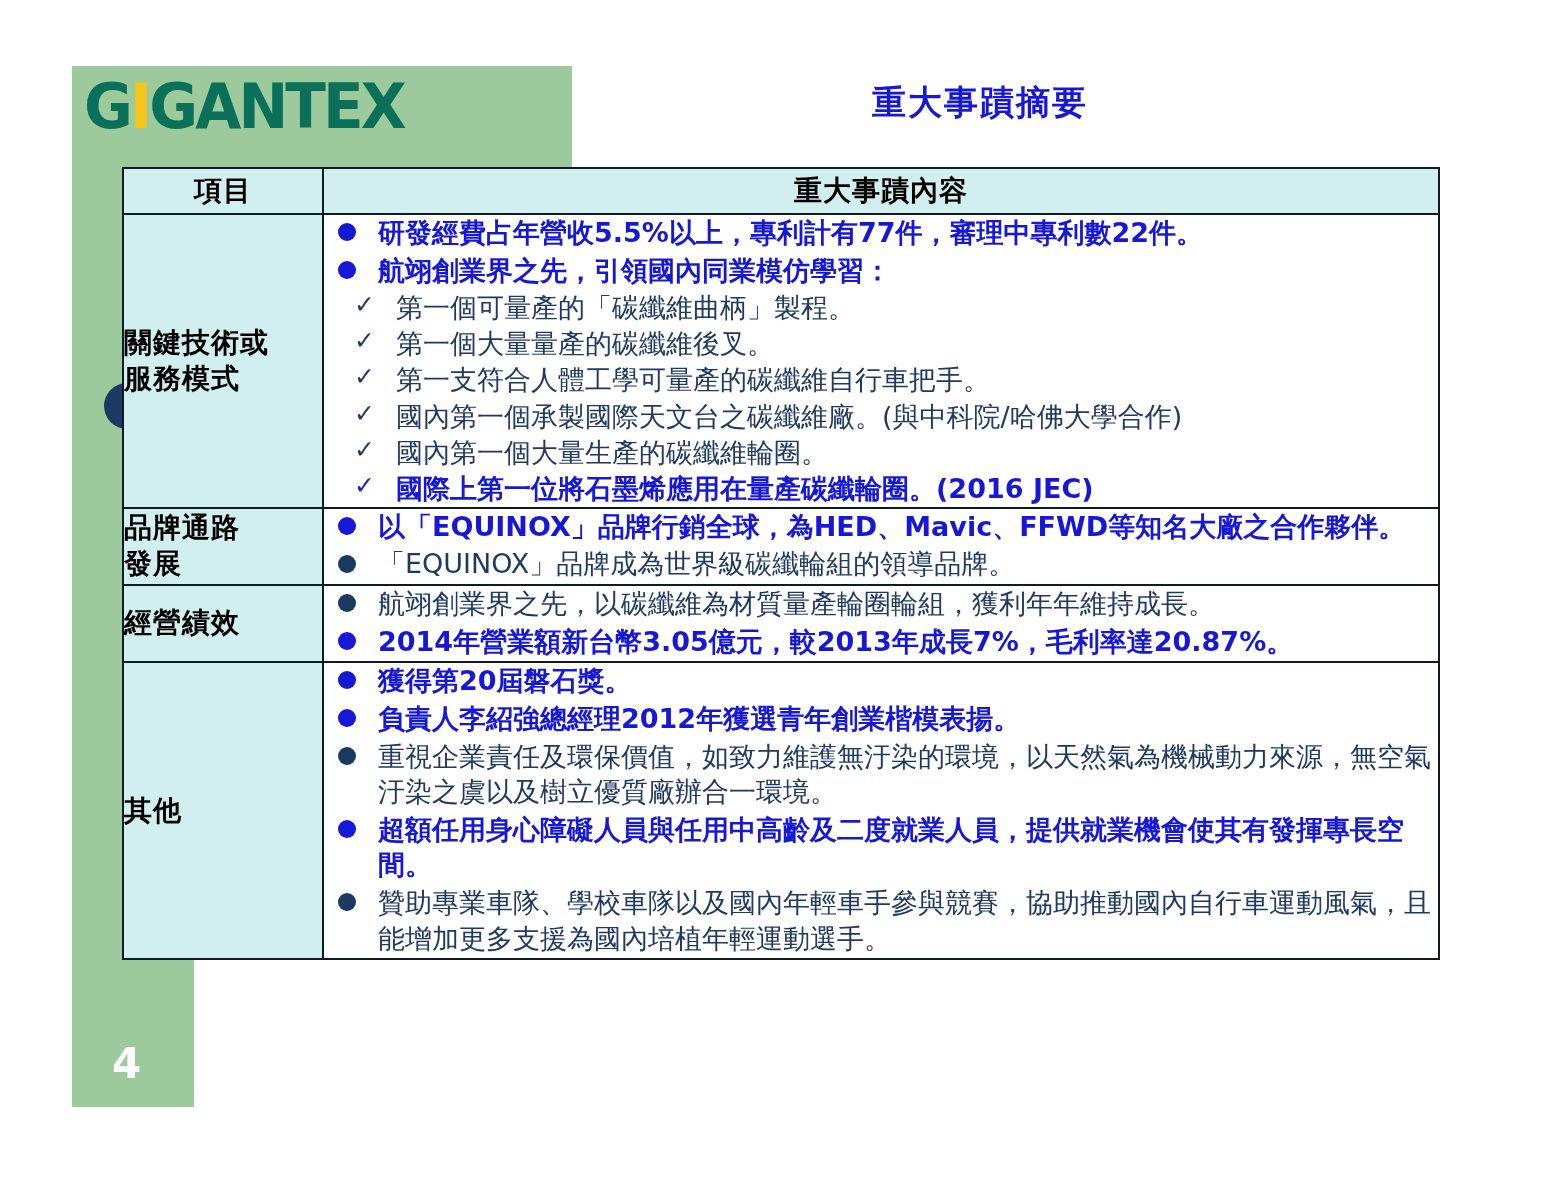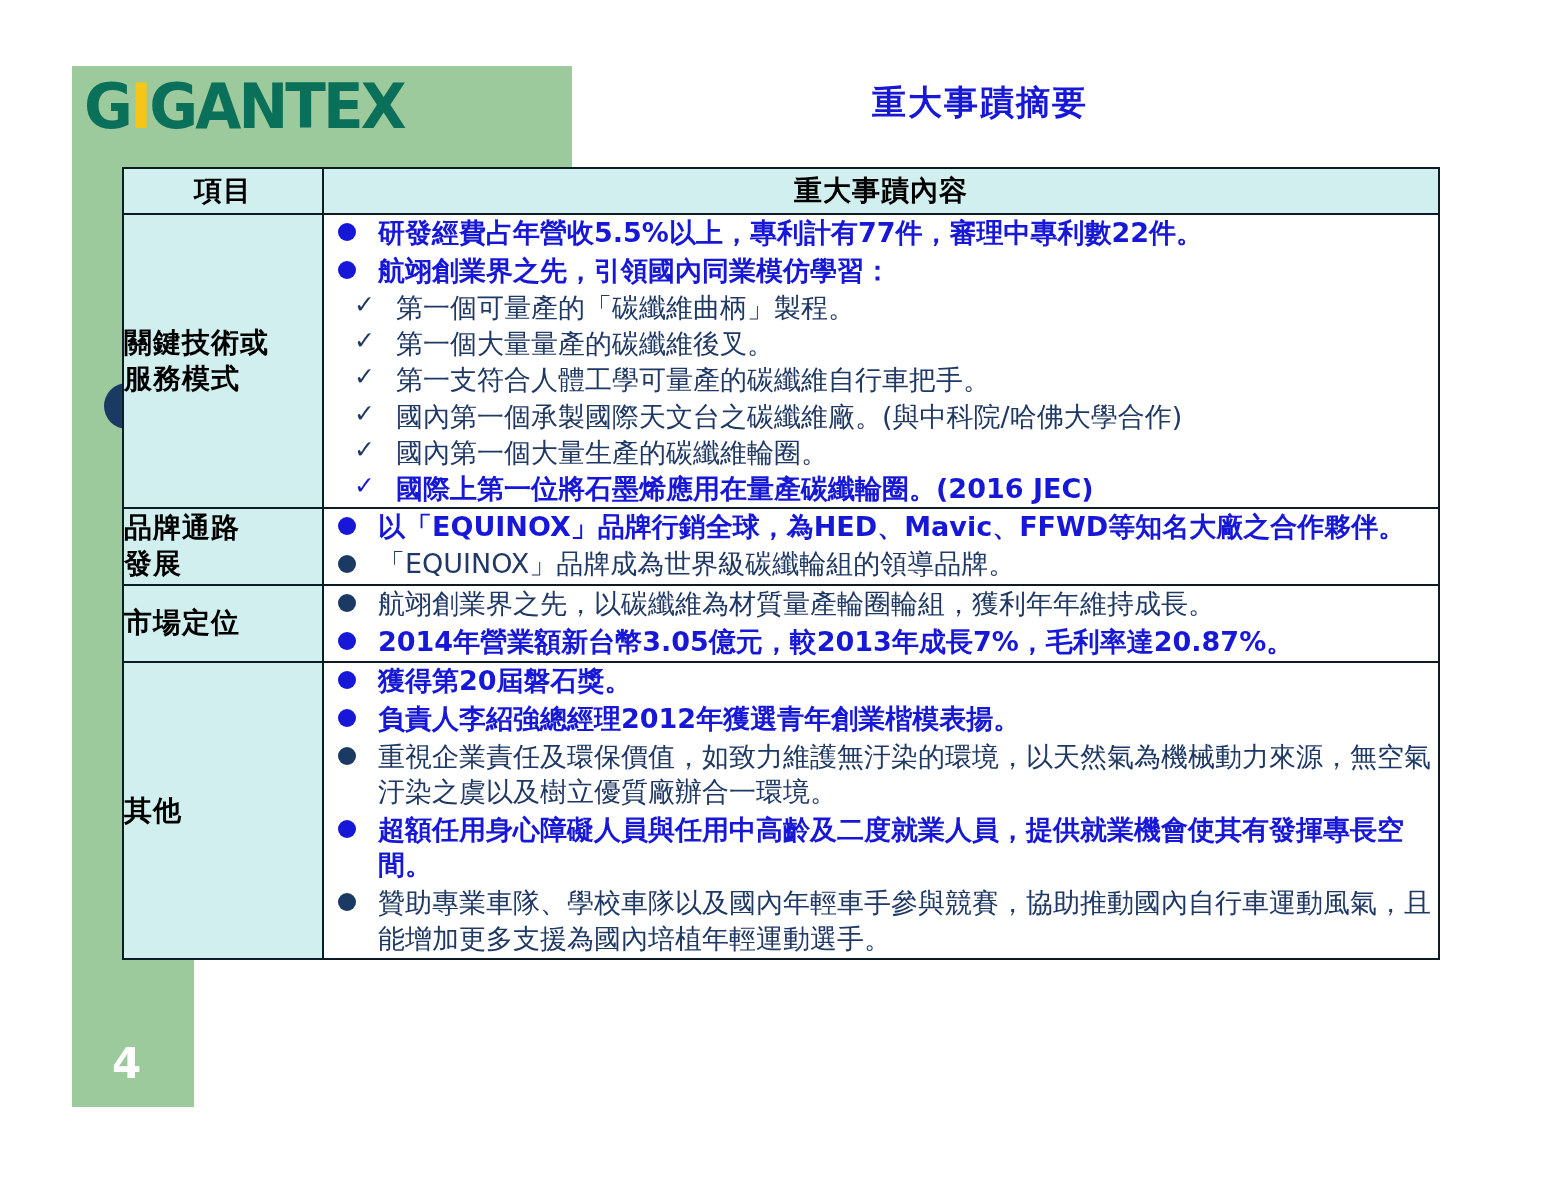--- a/index.html
+++ b/index.html
@@ -243,21 +243,21 @@
       <tr>
         <td class="item-cell">品牌通路<br>發展</td>
         <td class="content-cell">
           <ul class="blist">
             <li class="bold"><span class="marker"></span><span>以「EQUINOX」品牌行銷全球，為HED、Mavic、FFWD等知名大廠之合作夥伴。</span></li>
             <li><span class="marker"></span><span>「EQUINOX」品牌成為世界級碳纖輪組的領導品牌。</span></li>
           </ul>
         </td>
       </tr>
       <tr>
-        <td class="item-cell">市場定位</td>
+        <td class="item-cell">經營績效</td>
         <td class="content-cell">
           <ul class="blist">
             <li><span class="marker"></span><span>航翊創業界之先，以碳纖維為材質量產輪圈輪組，獲利年年維持成長。</span></li>
             <li class="bold"><span class="marker"></span><span>2014年營業額新台幣3.05億元，較2013年成長7%，毛利率達20.87%。</span></li>
           </ul>
         </td>
       </tr>
       <tr>
         <td class="item-cell">其他</td>
         <td class="content-cell">

